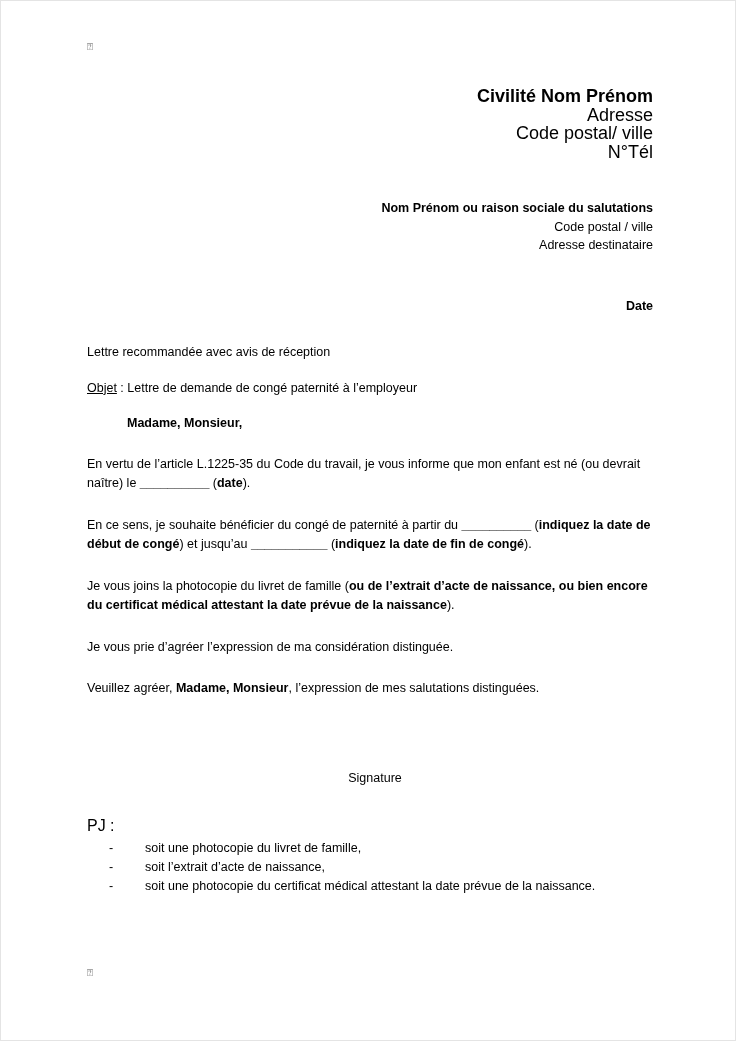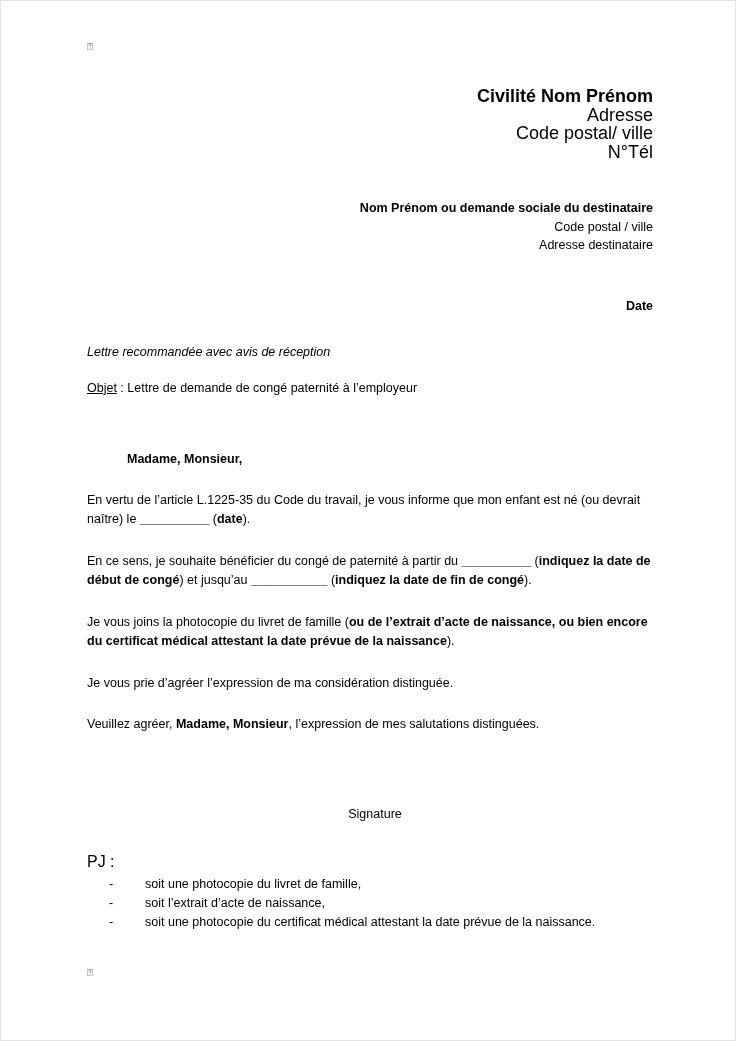--- a/index.html
+++ b/index.html
@@ -57,33 +57,32 @@
   .recipient .rname { font-weight: bold; }
   .date-line {
     text-align: right;
     font-weight: bold;
     font-size: 12.5px;
     margin-top: 44px;
   }
   .rec-line {
     font-size: 12.5px;
     margin-top: 32px;
-    font-style: italic;
   }
   .objet-line {
     font-size: 12.5px;
     margin-top: 22px;
   }
   .objet-label {
     text-decoration: underline;
   }
   .salutation {
     font-size: 12.5px;
     font-weight: bold;
-    margin-top: 57px;
+    margin-top: 21px;
     padding-left: 40px;
   }
   p.para {
     font-size: 12.5px;
     line-height: 19.5px;
     margin: 0;
     margin-top: 22px;
   }
   p.para.first { margin-top: 25px; }
   .b { font-weight: bold; }
@@ -132,21 +131,21 @@
     <div class="sender">
       <div class="name">Civilité Nom Prénom</div>
       <div>Adresse</div>
       <div>Code postal/ ville</div>
       <div>N°Tél</div>
     </div>
 
     <div class="block-gap-1"></div>
 
     <div class="recipient">
-      <div class="rname">Nom Prénom ou demande sociale du destinataire</div>
+      <div class="rname">Nom Prénom ou raison sociale du salutations</div>
       <div>Code postal / ville</div>
       <div>Adresse destinataire</div>
     </div>
 
     <div class="date-line">Date</div>
 
     <div class="rec-line">Lettre recommandée avec avis de réception</div>
 
     <div class="objet-line">
       <span class="objet-label">Objet</span><span> : </span><span>Lettre de demande de congé paternité à l’employeur</span>

